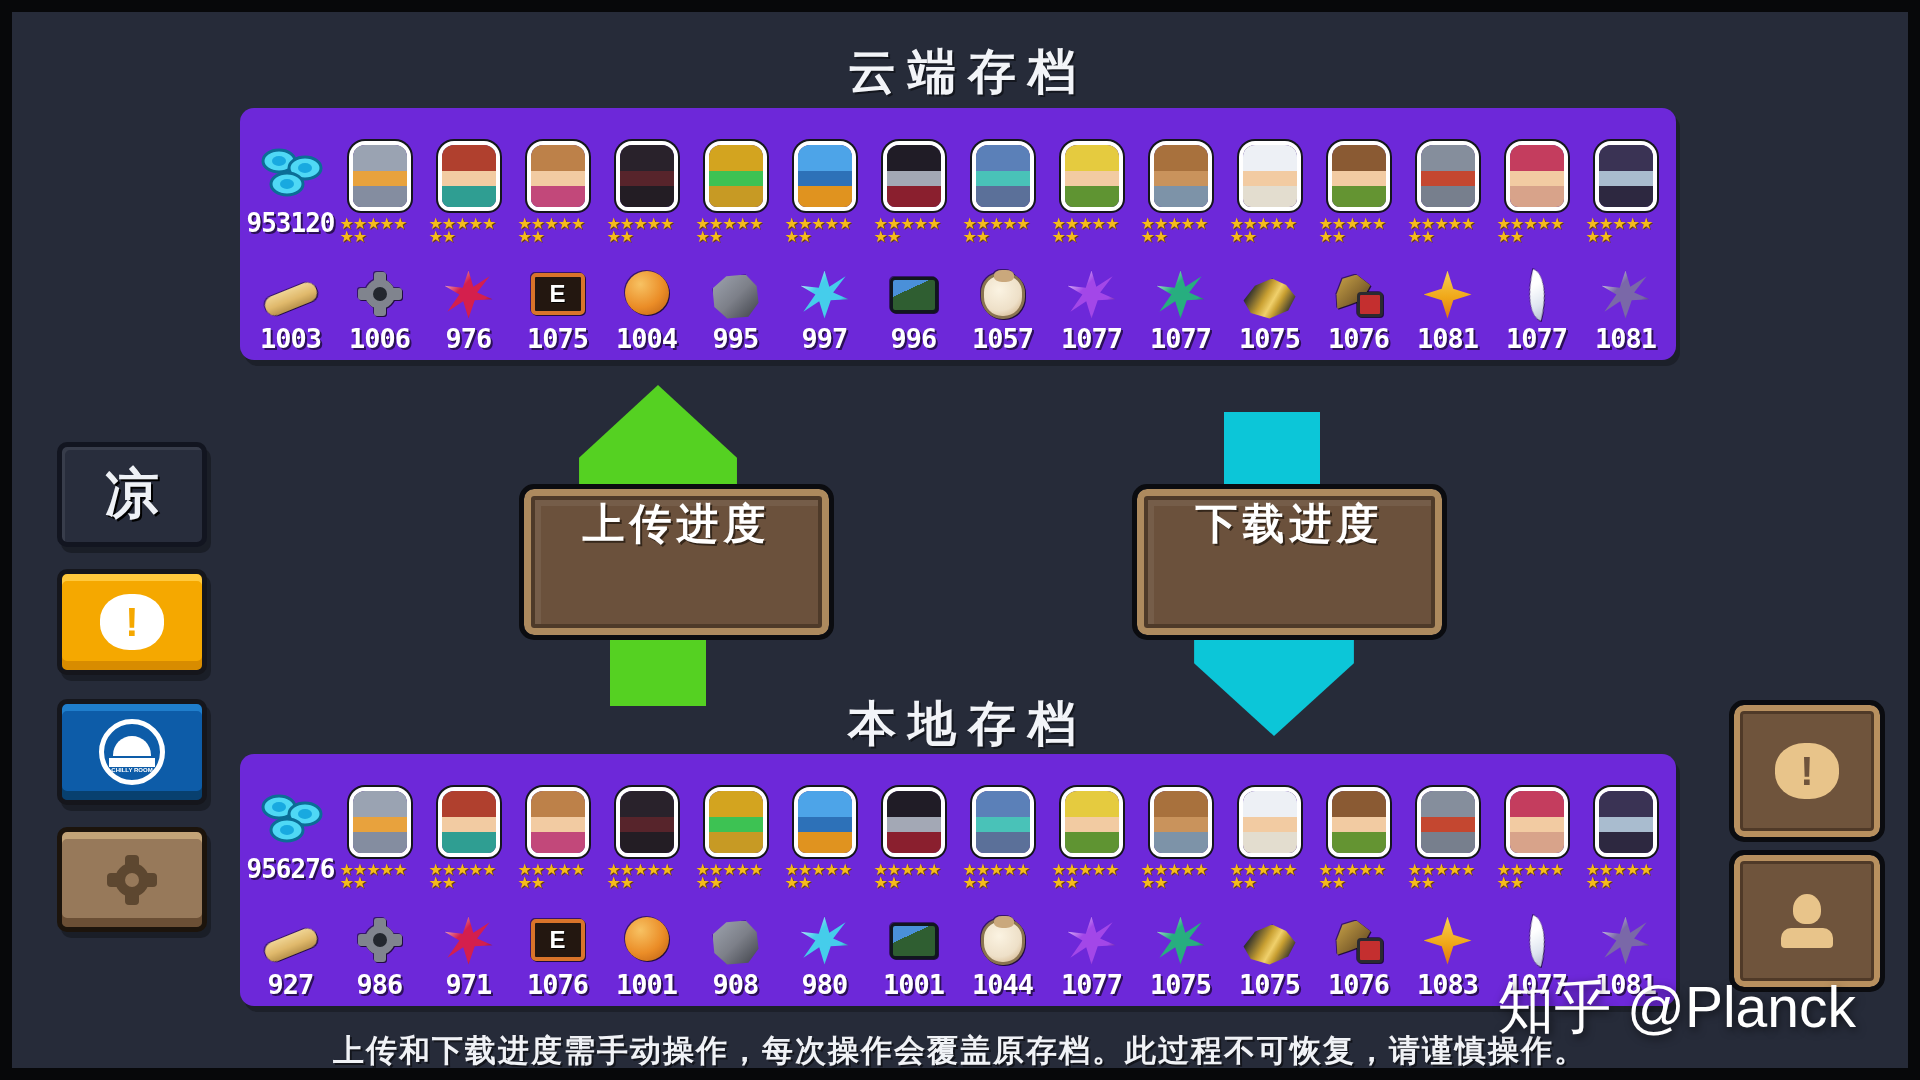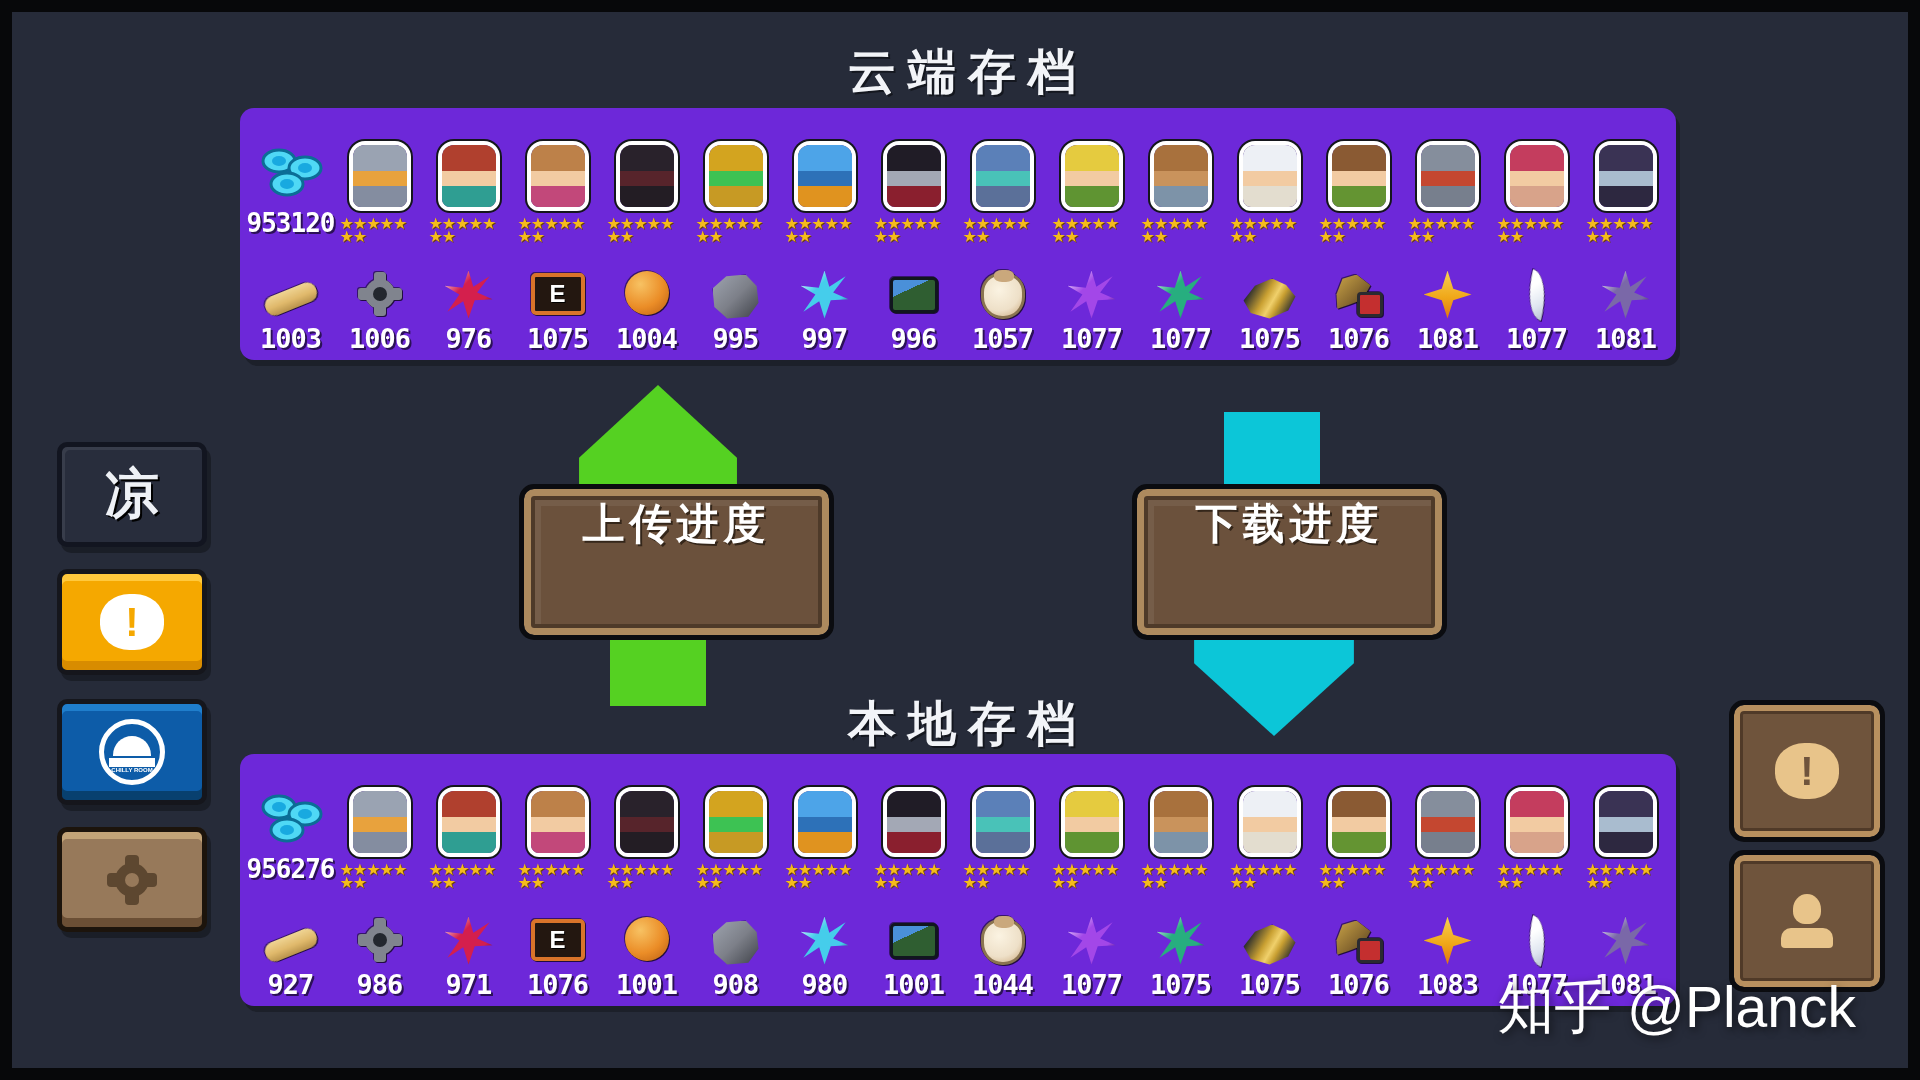--- a/index.html
+++ b/index.html
@@ -841,14 +841,15 @@
       </span>
   </div>
 
   <div class="right-btn" id="cloud-notice-button">
     <span class="excl-cloud">!</span>
   </div>
   <div class="right-btn" id="account-button">
     <span class="person-icon"></span>
   </div>
 
+  <div id="footer-hint">上传和下载进度需手动操作，每次操作会覆盖原存档。此过程不可恢复，请谨慎操作。</div>
   <div id="watermark">知乎 @Planck</div>
 </div>
 
 </body></html>

